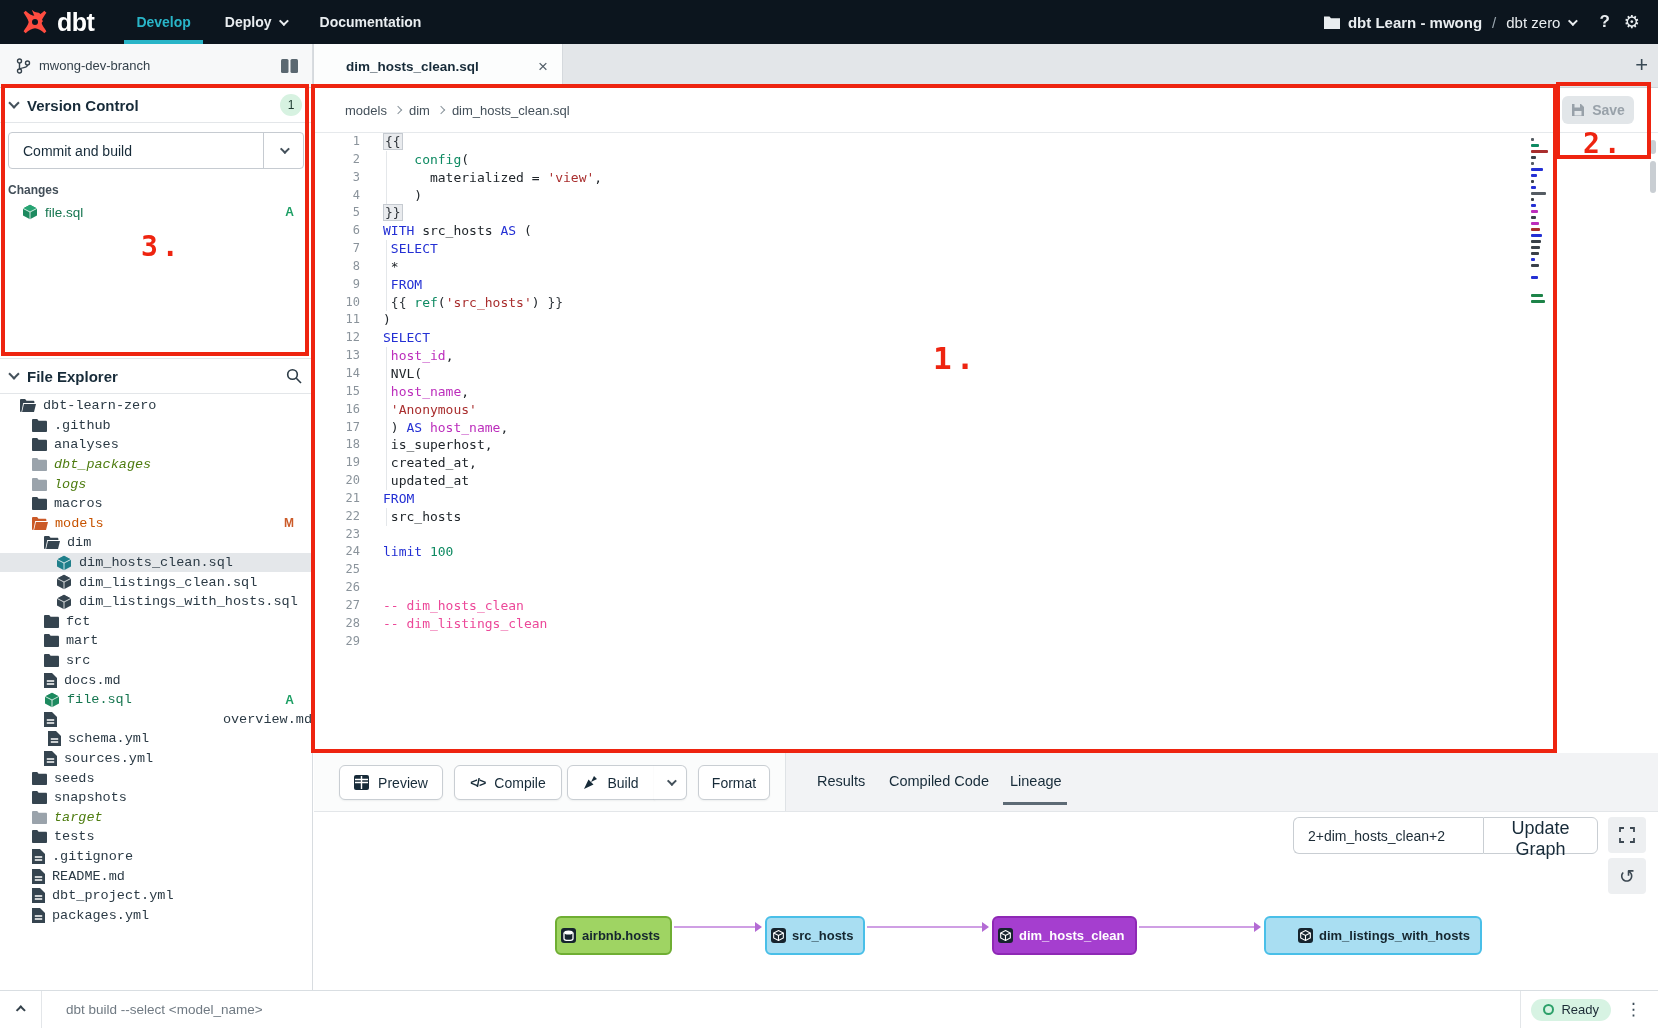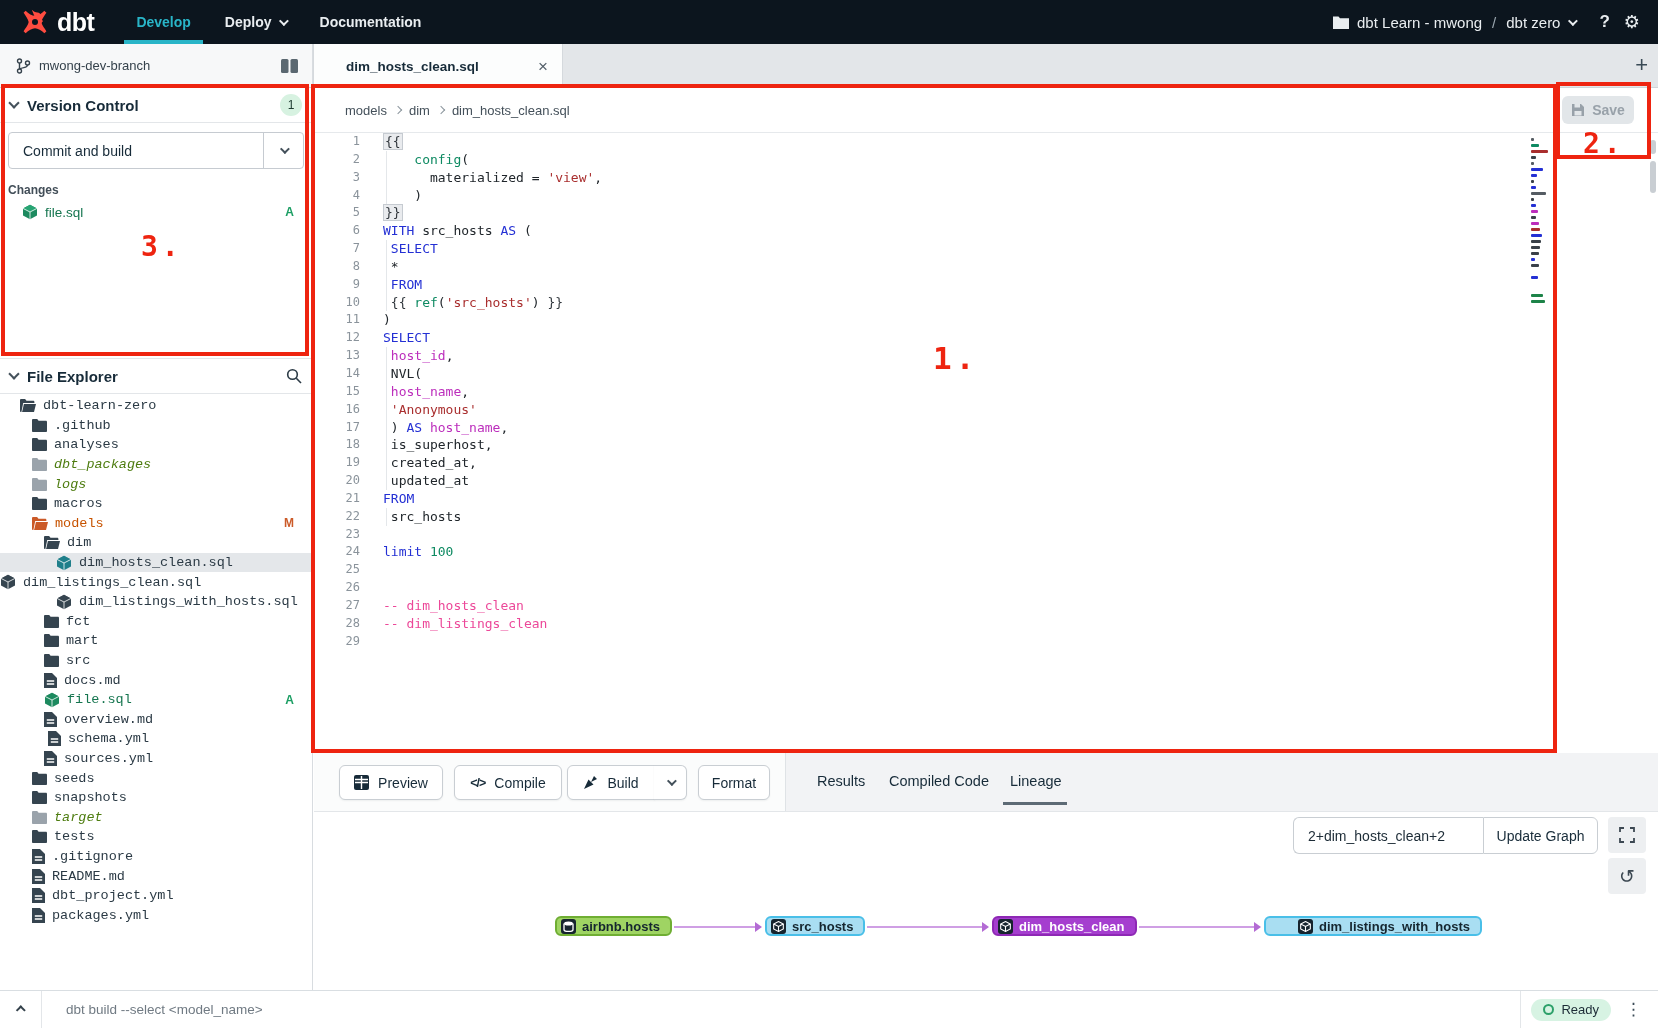--- a/index.html
+++ b/index.html
@@ -13,21 +13,21 @@
   .logo-mark { width:30px; height:30px; }
   .logo-text { color:#fff; font-size:25px; font-weight:bold; letter-spacing:-0.5px; }
   .nav-items { display:flex; align-items:center; margin-left:42px; gap:34px; height:100%; }
   .nav-item { font-size:14px; font-weight:bold; color:#e9edf0; display:flex; align-items:center; gap:7px; height:100%; cursor:pointer; }
   .nav-item.active { color:#29b5c8; position:relative; }
   .nav-item.active::after { content:''; position:absolute; left:-12px; right:-12px; bottom:0; height:4px; background:#29b5c8; }
   .chev { width:7px; height:7px; border-right:2px solid currentColor; border-bottom:2px solid currentColor; transform:rotate(45deg) translateY(-2px); display:inline-block; }
   .chev.up { transform:rotate(225deg) translateY(-1px); }
   #nav-right { margin-left:auto; display:flex; align-items:center; gap:14px; margin-right:18px; color:#e9edf0; }
   #nav-project { display:flex; align-items:center; gap:8px; font-size:15px; }
-  #nav-project .proj { font-weight:normal;text-align:center; }
+  #nav-project .proj { font-weight:bold;text-align:center; }
   #nav-project .slash { color:#9aa6af; margin:0 2px; }
   .nav-icon { font-size:18px; color:#e9edf0; cursor:pointer; }
   #help-icon { font-weight:bold; font-size:17px; margin-left:10px; }
 
   
   #subbar { position:absolute; left:0; top:44px; width:100%; height:44px; background:#e3e6e9; border-bottom:1px solid #cfd4d8; }
   #branch-zone { position:absolute; left:0; top:0; width:313px; height:100%; background:#f7f8f9; border-right:1px solid #d8dce0; display:flex; align-items:center; }
   #branch-zone .branch-label { font-size:13px; color:#35424c; margin-left:8px; }
   #branch-icon { margin-left:16px; }
   #book-icon { margin-left:auto; margin-right:14px; cursor:pointer; }
@@ -93,24 +93,24 @@
   #btn-format { left:384px; width:72px; }
   .res-tab { position:absolute; top:20px; font-size:14.5px; color:#172b39; cursor:pointer; }
   #tab-results { left:503px; } #tab-compiled { left:575px; } #tab-lineage { left:696px; }
   #lineage-underline { position:absolute; left:689px; top:49px; width:64px; height:3px; background:#5d6a75; }
   .icon-slash { font-size:12.5px; font-weight:bold; letter-spacing:-1px; }
 
   
   #lineage-panel { position:absolute; left:314px; top:812px; right:0; height:178px; background:#fff; }
   #selector-group { position:absolute; left:979px; top:5px; height:37px; display:flex; }
   #selector-input { width:190px; height:37px; border:1px solid #c9ced3; border-right:none; border-radius:6px 0 0 6px; padding:0 14px; font-size:14px; color:#1c2b36; font-family:"Liberation Sans", sans-serif; background:#fff; }
-  #update-graph-btn { width:115px; height:37px; border:1px solid #c9ced3; border-radius:0 6px 6px 0; background:#fff; font-size:14px; color:#172b39; cursor:pointer; font-family:"Liberation Sans", sans-serif; }
+  #update-graph-btn { width:115px; height:37px; border:1px solid #c9ced3; border-radius:0 6px 6px 0; background:#fff; font-size:18px; color:#172b39; cursor:pointer; font-family:"Liberation Sans", sans-serif; }
   .mini-tool { position:absolute; left:1294px; width:38px; height:36px; background:#edeff1; border-radius:4px; display:flex; align-items:center; justify-content:center; cursor:pointer; color:#3c4852; }
   #fullscreen-btn { top:5px; } #reset-btn { top:46px; font-size:19px; }
-  .lin-node { position:absolute; top:104px; height:20px; display:flex; align-items:center; gap:6px; padding:0 10px 0 4px; border-radius:6px; font-size:13px; font-weight:bold; cursor:pointer; white-space:nowrap; }
+  .lin-node { position:absolute; top:104px; height:39px; display:flex; align-items:center; gap:6px; padding:0 10px 0 4px; border-radius:6px; font-size:13px; font-weight:bold; cursor:pointer; white-space:nowrap; }
   .lin-node .node-ic { width:15px; height:15px; border-radius:3px; background:#16242e; display:flex; align-items:center; justify-content:center; }
   .lin-node.green { background:#9fd463; border:2px solid #6fae33; color:#15262f; }
   .lin-node.blue { background:#a9def2; border:2px solid #49bfe8; color:#15262f; }
   .lin-node.purple { background:#a53ecf; border:2px solid #8e28b5; color:#fff; }
   .edge { position:absolute; top:114px; height:2px; background:#cf9fe4; }
   .edge::after { content:''; position:absolute; right:-6px; top:-4px; border-left:7px solid #b36bd4; border-top:5px solid transparent; border-bottom:5px solid transparent; }
 
   
   #command-bar { position:absolute; left:0; top:990px; width:100%; height:38px; background:#fff; border-top:1px solid #d9dee2; display:flex; align-items:center; }
   #cmd-collapse { margin-left:18px; margin-right:16px; cursor:pointer; }
@@ -292,21 +292,21 @@
         <div class="tree-row selected" style="padding-left: 56px;">
           <span style="display: flex;">
             <svg width="16" height="16" viewBox="0 0 16 16">
               <path d="M8 .8 15 4.4v7.2L8 15.2 1 11.6V4.4z" fill="#1f7f8a"></path>
               <path d="M8 .8 15 4.4 8 8 1 4.4z" fill="#1f7f8a" opacity=".75"></path>
               <path d="M8 8v7.2M1 4.4 8 8l7-3.6" stroke="#fff" stroke-width=".8" fill="none"></path>
             </svg>
           </span>
           <span class="t-label">dim_hosts_clean.sql</span>
         </div>
-        <div class="tree-row" style="">
+        <div class="tree-row" style="padding-left: 56px;">
           <span style="display: flex;">
             <svg width="16" height="16" viewBox="0 0 16 16">
               <path d="M8 .8 15 4.4v7.2L8 15.2 1 11.6V4.4z" fill="#35444f"></path>
               <path d="M8 .8 15 4.4 8 8 1 4.4z" fill="#35444f" opacity=".75"></path>
               <path d="M8 8v7.2M1 4.4 8 8l7-3.6" stroke="#fff" stroke-width=".8" fill="none"></path>
             </svg>
           </span>
           <span class="t-label">dim_listings_clean.sql</span>
         </div>
         <div class="tree-row" style="padding-left: 56px;">
@@ -356,21 +356,21 @@
           <span style="display: flex;">
             <svg width="16" height="16" viewBox="0 0 16 16">
               <path d="M8 .8 15 4.4v7.2L8 15.2 1 11.6V4.4z" fill="#1d8a5f"></path>
               <path d="M8 .8 15 4.4 8 8 1 4.4z" fill="#1d8a5f" opacity=".75"></path>
               <path d="M8 8v7.2M1 4.4 8 8l7-3.6" stroke="#fff" stroke-width=".8" fill="none"></path>
             </svg>
           </span>
           <span class="t-label">file.sql</span>
           <span class="badge-a">A</span>
         </div>
-        <div class="tree-row" style="padding-left: 44px;">
+        <div class="tree-row" style="padding-left: 44px; justify-content: space-between;">
           <span style="display: flex;">
             <svg width="13" height="15" viewBox="0 0 13 15">
               <path fill="#35444f" d="M0 0h8l5 5v10H0z"></path>
               <path d="M2.8 8h7.4M2.8 11h7.4" stroke="#fff" stroke-width="1.3"></path>
             </svg>
           </span>
           <span class="t-label">overview.md</span>
         </div>
         <div class="tree-row" style="padding-left: 48px;">
           <span style="display: flex;">

